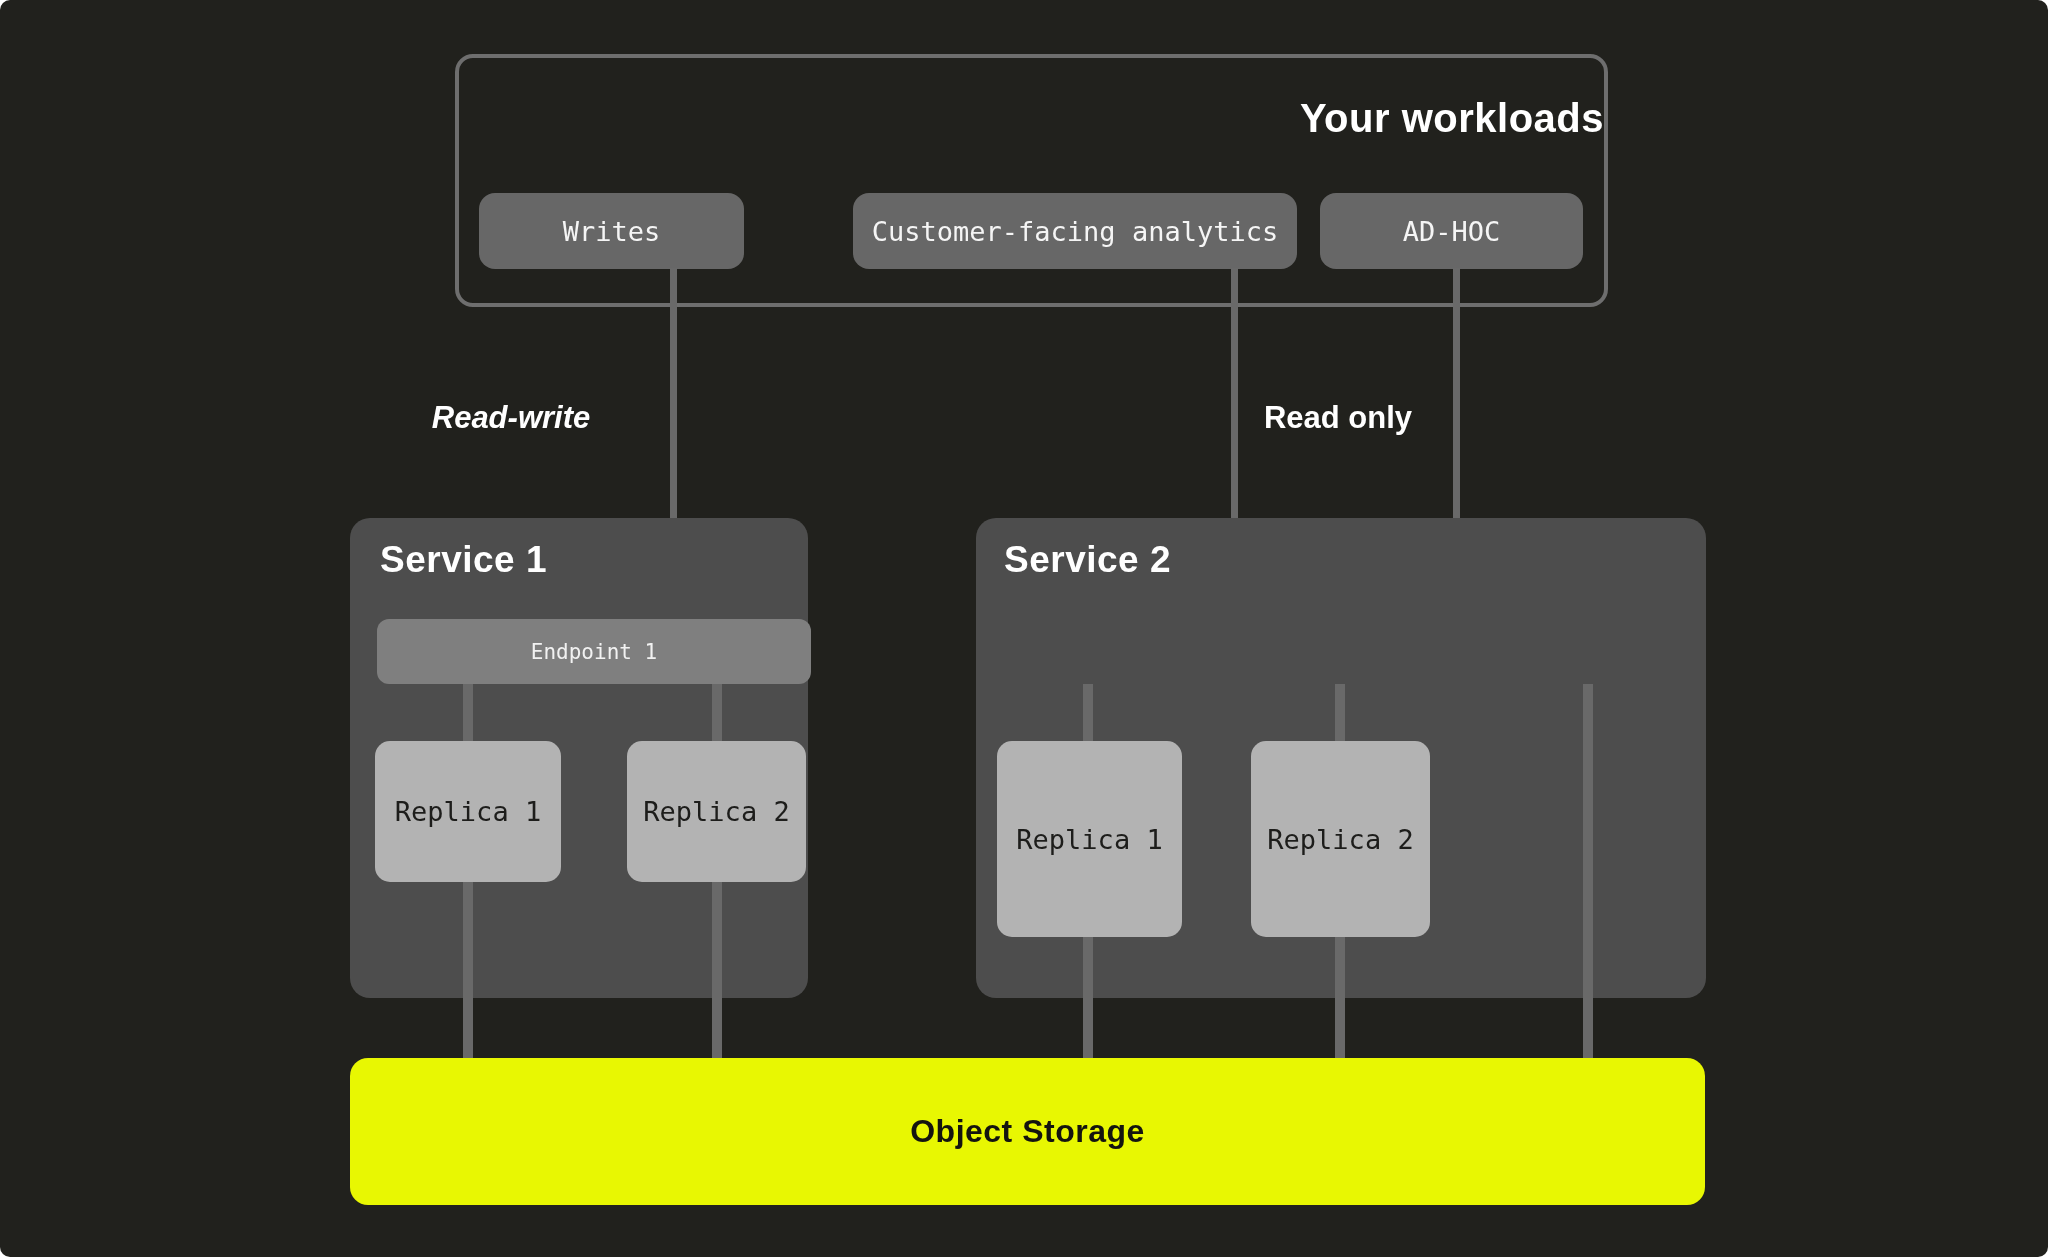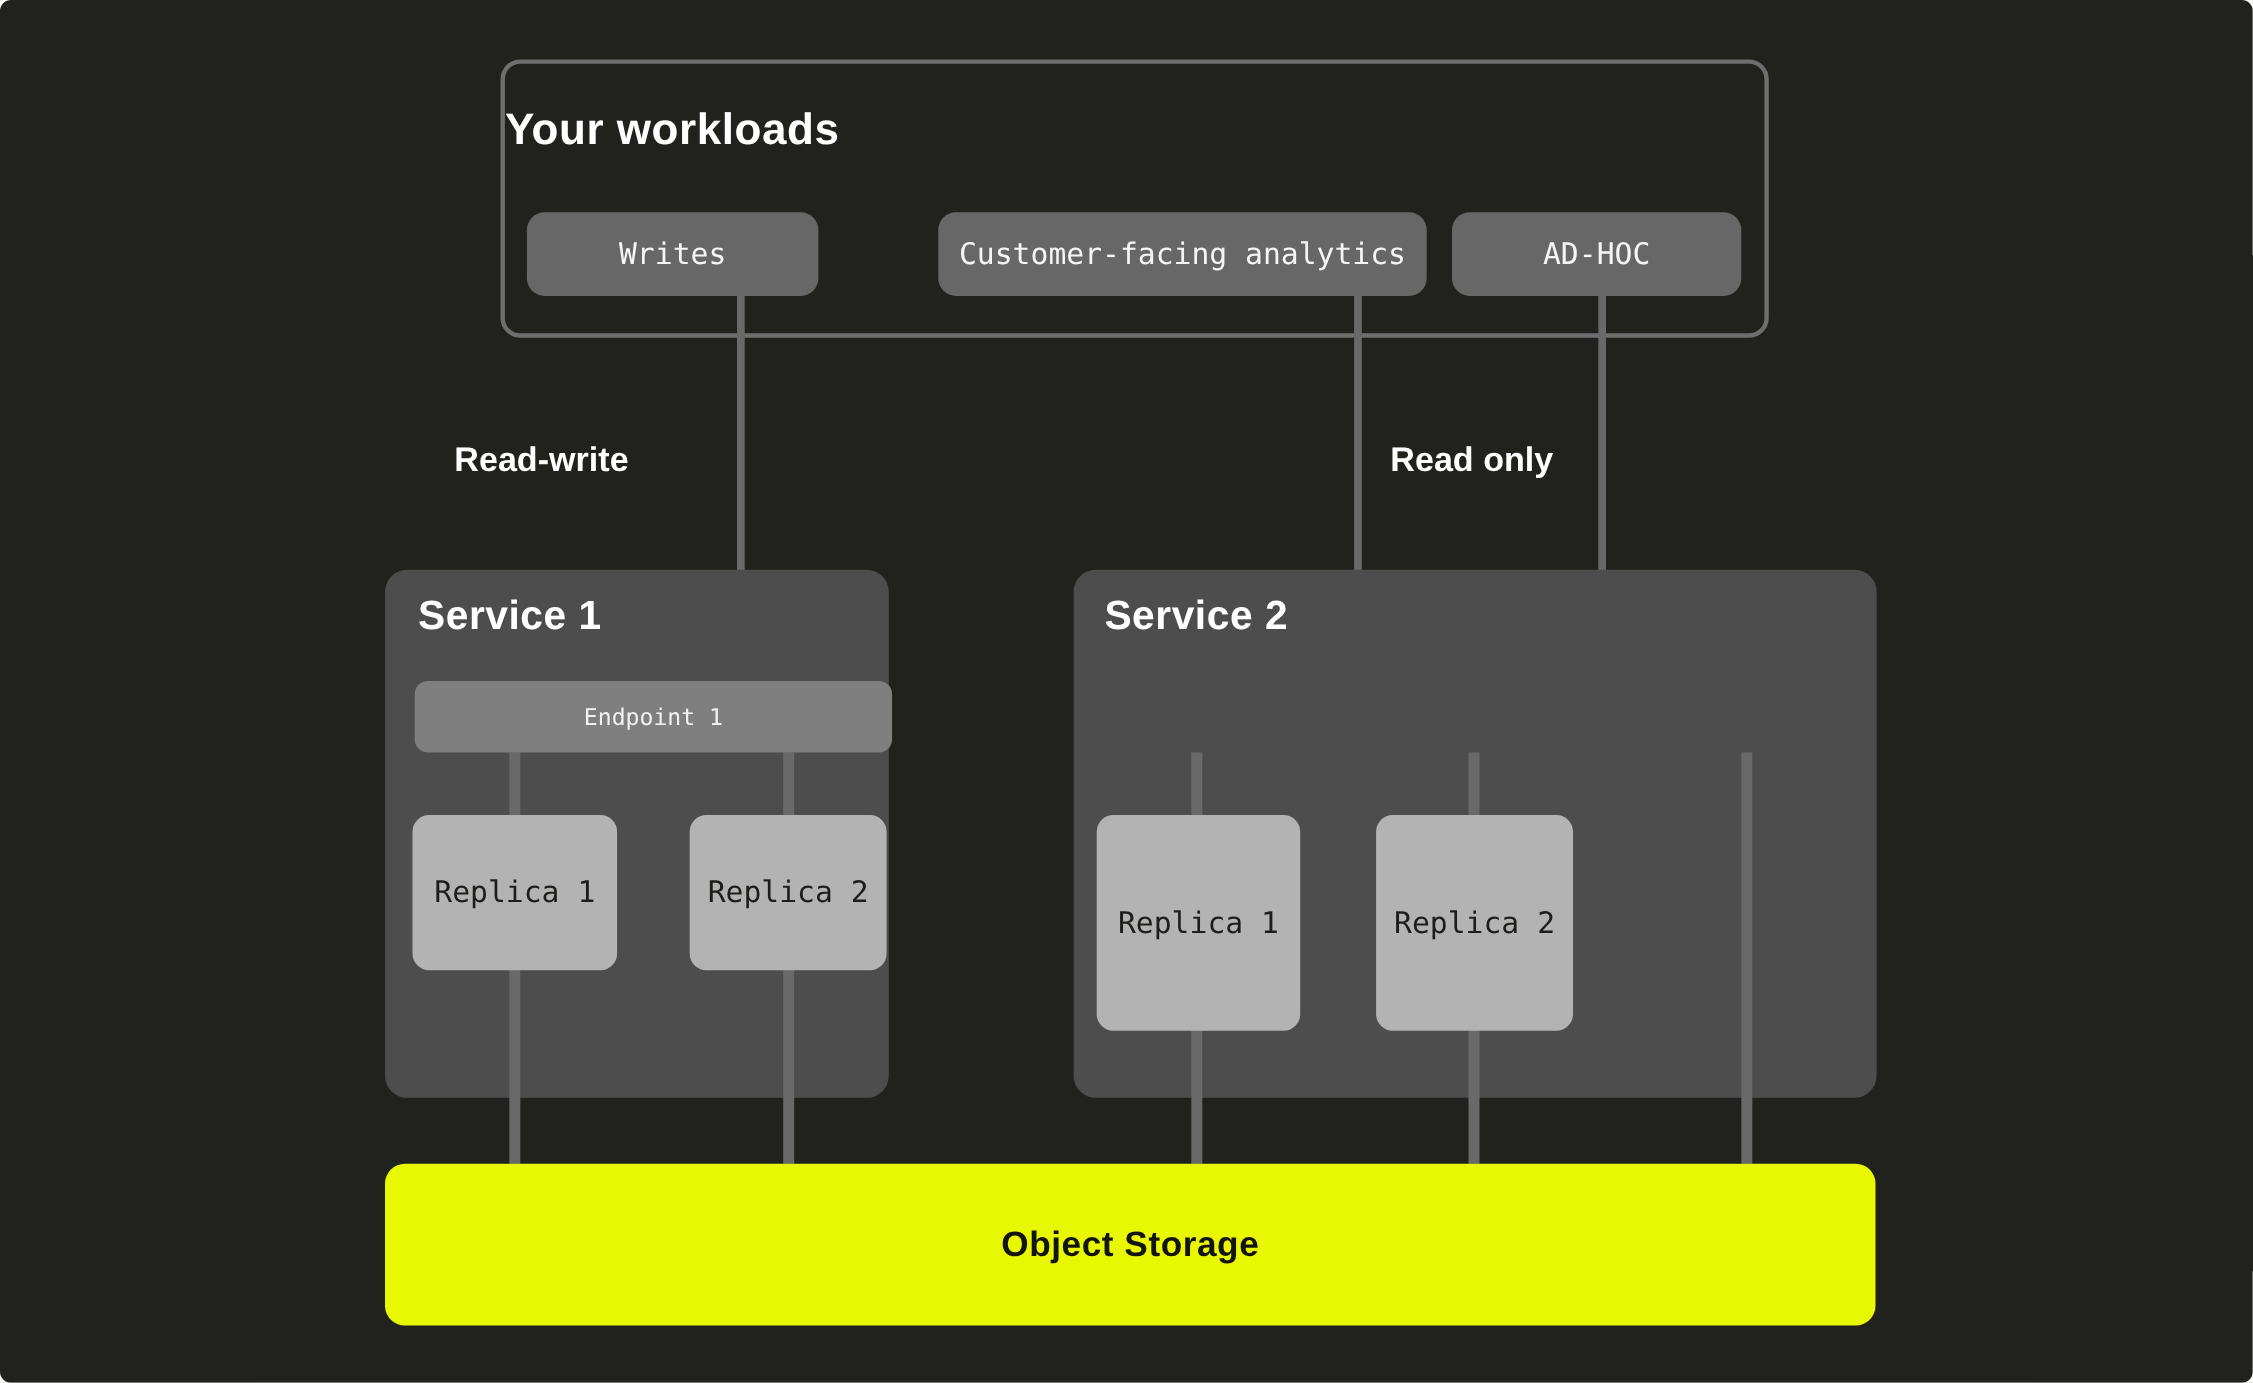--- a/index.html
+++ b/index.html
@@ -15,21 +15,21 @@
   .abs { position: absolute; }
 
   
   .workloads-box {
     left: 455px; top: 54px; width: 1153px; height: 253px;
     border: 4px solid #6E6E6E; border-radius: 18px;
     box-sizing: border-box;
   }
   .workloads-title {
     left: 0; top: 38px; width: 100%;
-    text-align: left;
+    text-align: right;
     color: #FFFFFF; font-size: 40px; font-weight: 700; line-height: 44px;
     letter-spacing: 0.5px;
   }
   .wl-button {
     top: 135px; height: 76px;
     background: #676767; border-radius: 16px;
     display: flex; align-items: center; justify-content: center;
     color: #F5F5F5;
     font-family: "DejaVu Sans Mono", monospace;
     font-size: 27px;
@@ -45,21 +45,21 @@
     border-left: 13px solid transparent;
     border-right: 13px solid transparent;
     border-top: 17px solid #696969;
   }
 
   
   .flow-label {
     top: 400px; color: #FFFFFF;
     font-size: 31px; font-weight: 700; line-height: 36px;
   }
-  .label-read-write { left: 413px; width: 250px; text-align: left; }
+  .label-read-write { left: 386px; width: 250px; text-align: center; font-style: italic; }
   .label-read-only  { left: 1213px; width: 250px; text-align: center; }
 
   
   .service-bg { top: 518px; height: 480px; background: #4D4D4D; border-radius: 20px; }
   .service-1 { left: 350px; width: 458px; }
   .service-2 { left: 976px; width: 730px; }
   .service-content { top: 518px; height: 480px; background: transparent; }
 
   .service-title {
     color: #FFFFFF; font-size: 37px; font-weight: 700; line-height: 40px;

